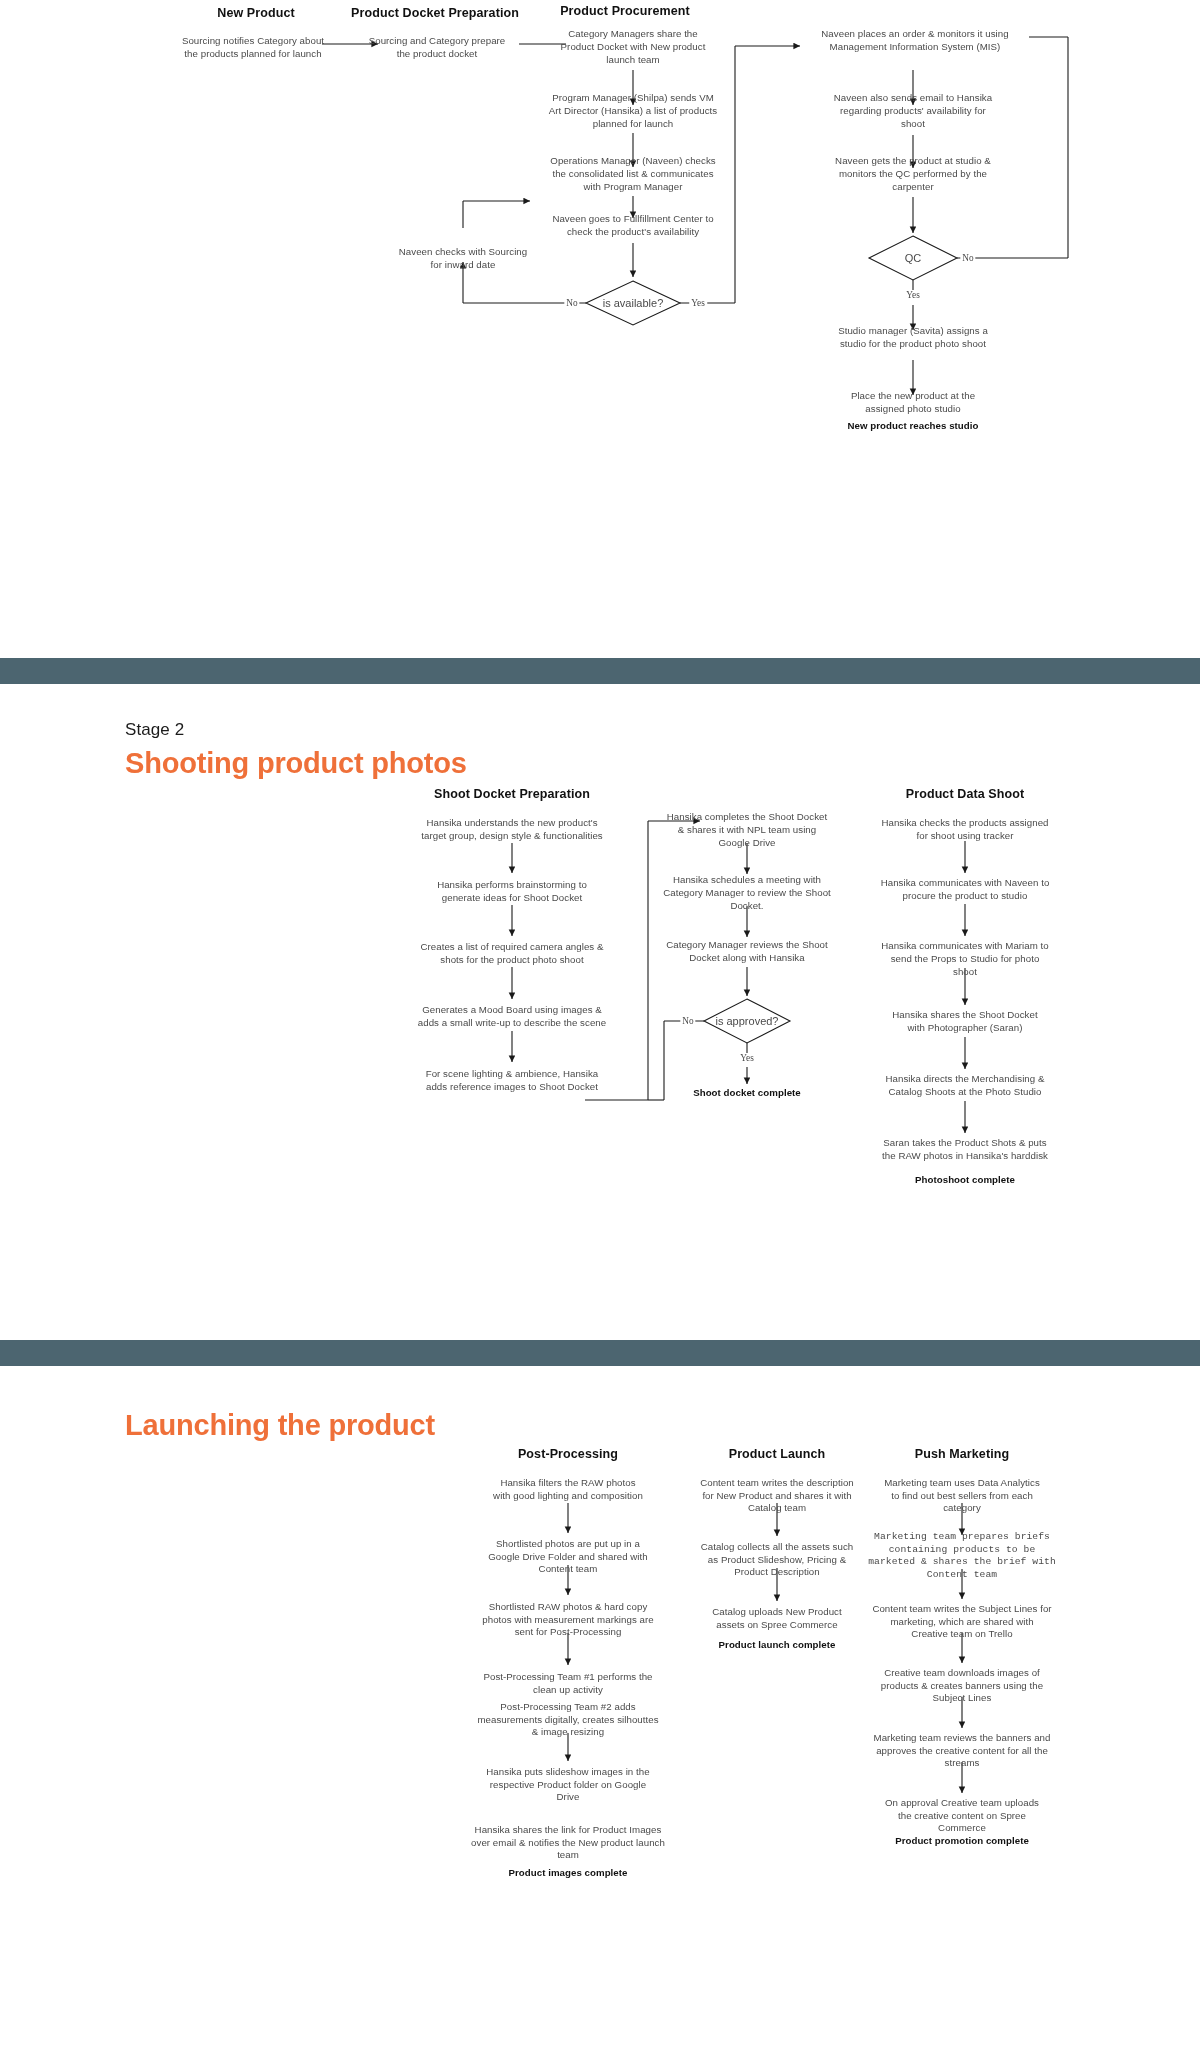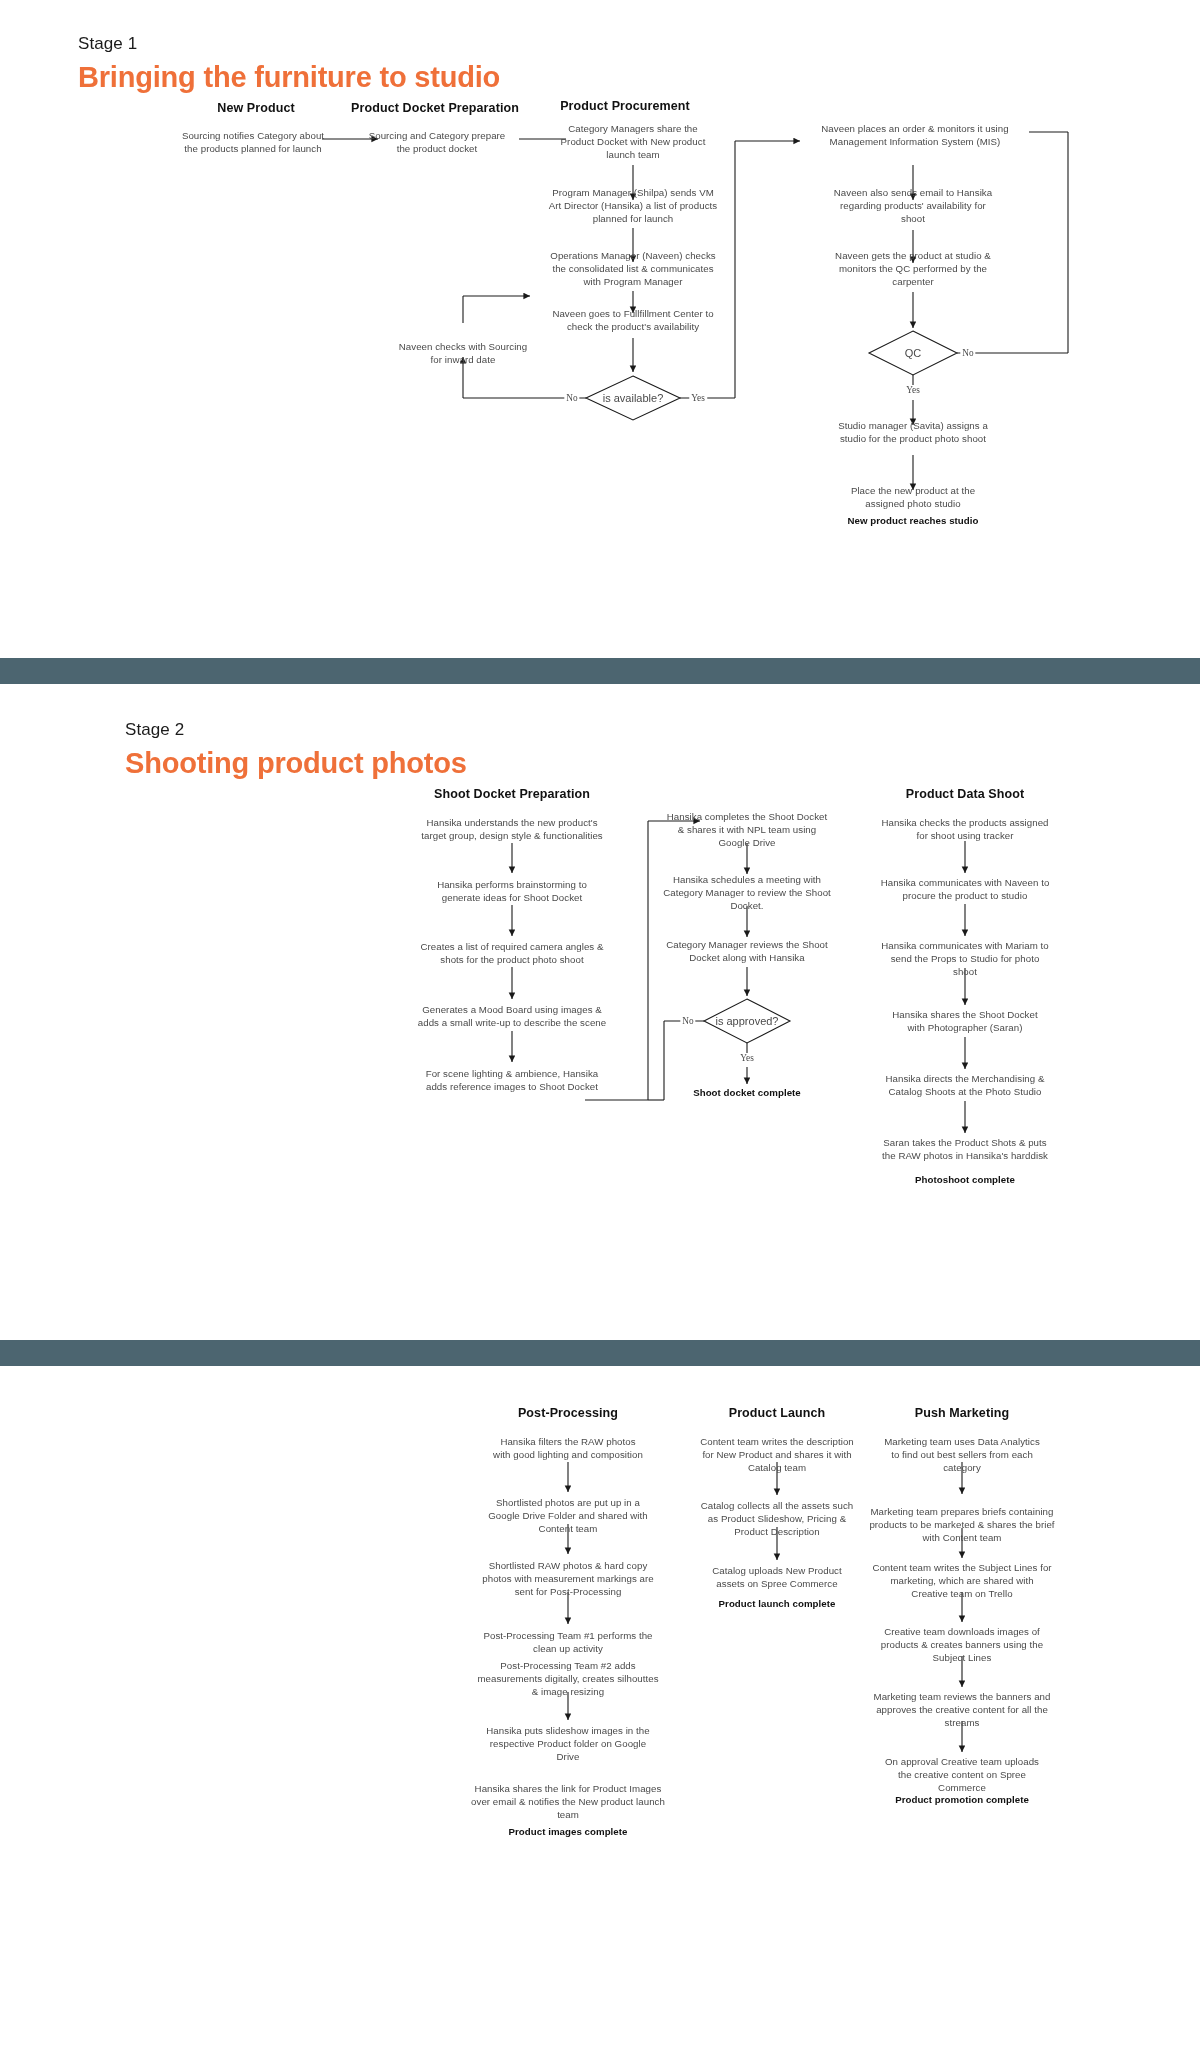--- a/index.html
+++ b/index.html
@@ -49,24 +49,20 @@
     position:absolute;font-size:9.3px;color:#4a4a4a;background:#fff;
     transform:translate(-50%,-50%);padding:0 2px;white-space:nowrap;font-family:Liberation Serif, serif;
   }
 </style>
 </head>
 <body>
 
 <div class="page">
 
   <section class="stage" style="height:658px;">
-    <div class="stage-head" style="padding-top:34px;">
-      <div class="stage-kicker">Stage 1</div>
-      <div class="stage-title">Bringing the furniture to studio</div>
-    </div>
 
     <div class="canvas" style="height:540px;">
       <svg class="wires" width="1200" height="540">
         <defs>
           <marker id="ah" markerWidth="7" markerHeight="7" refX="6" refY="3" orient="auto">
             <path d="M0,0 L6,3 L0,6 z" fill="#1a1a1a"></path>
           </marker>
         </defs>
         <g stroke="#1a1a1a" stroke-width="1.1" fill="none">
 
@@ -204,20 +200,21 @@
       <div class="diamond-label" style="left:747px;top:240px;">is approved?</div>
       <div class="edge-label" style="left:688px;top:240px;">No</div>
       <div class="edge-label" style="left:747px;top:277px;">Yes</div>
     </div>
   </section>
 
   <div class="divider"></div>
 
   <section class="stage" style="height:699px;">
     <div class="stage-head" style="padding-top:36px;padding-left:125px;">
+      <div class="stage-title">Launching the product</div>
     </div>
 
     <div class="canvas" style="height:560px;">
       <svg class="wires" width="1200" height="560">
         <g stroke="#1a1a1a" stroke-width="1.1" fill="none">
 
           <line x1="568" y1="60" x2="568" y2="90" marker-end="url(#ah)"></line>
           <line x1="568" y1="122" x2="568" y2="152" marker-end="url(#ah)"></line>
           <line x1="568" y1="190" x2="568" y2="222" marker-end="url(#ah)"></line>
           <line x1="568" y1="290" x2="568" y2="318" marker-end="url(#ah)"></line>
@@ -245,21 +242,21 @@
       <div class="node" style="left:568px;top:323px;width:180px;">Hansika puts slideshow images in the respective Product folder on Google Drive</div>
       <div class="node" style="left:568px;top:381px;width:195px;">Hansika shares the link for Product Images over email &amp; notifies the New product launch team</div>
       <div class="node bold" style="left:568px;top:424px;width:220px;">Product images complete</div>
 
       <div class="node" style="left:777px;top:34px;width:165px;">Content team writes the description for New Product and shares it with Catalog team</div>
       <div class="node" style="left:777px;top:98px;width:165px;">Catalog collects all the assets such as Product Slideshow, Pricing &amp; Product Description</div>
       <div class="node" style="left:777px;top:163px;width:155px;">Catalog uploads New Product assets on Spree Commerce</div>
       <div class="node bold" style="left:777px;top:196px;width:200px;">Product launch complete</div>
 
       <div class="node" style="left:962px;top:34px;width:160px;">Marketing team uses Data Analytics to find out best sellers from each category</div>
-      <div class="node" style="left:962px;top:104px;width:190px;">Marketing team prepares briefs containing products to be marketed &amp; shares the brief with Content team</div>
+      <div class="node" style="left:962px;top:88px;width:190px;font-family:Liberation Mono, monospace;">Marketing team prepares briefs containing products to be marketed &amp; shares the brief with Content team</div>
       <div class="node" style="left:962px;top:160px;width:180px;">Content team writes the Subject Lines for marketing, which are shared with Creative team on Trello</div>
       <div class="node" style="left:962px;top:224px;width:180px;">Creative team downloads images of products &amp; creates banners using the Subject Lines</div>
       <div class="node" style="left:962px;top:289px;width:185px;">Marketing team reviews the banners and approves the creative content for all the streams</div>
       <div class="node" style="left:962px;top:354px;width:165px;">On approval Creative team uploads the creative content on Spree Commerce</div>
       <div class="node bold" style="left:962px;top:392px;width:220px;">Product promotion complete</div>
     </div>
   </section>
 
 </div>
 

